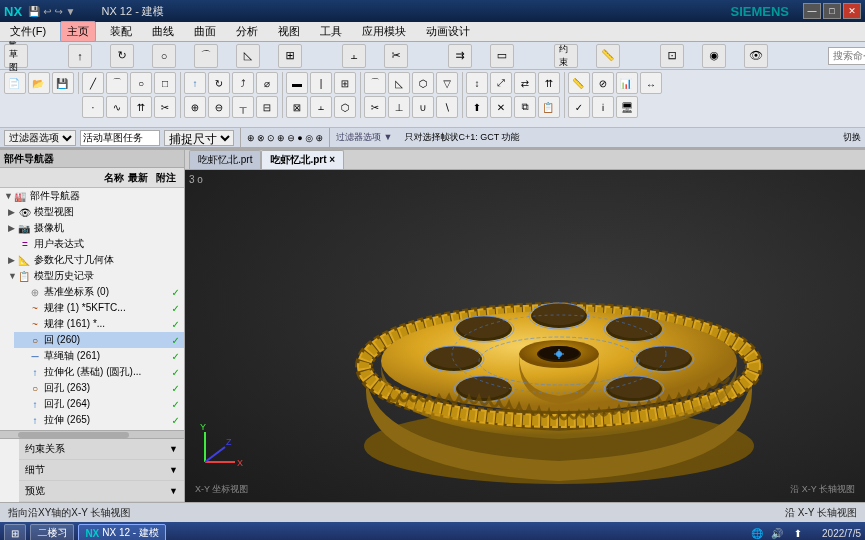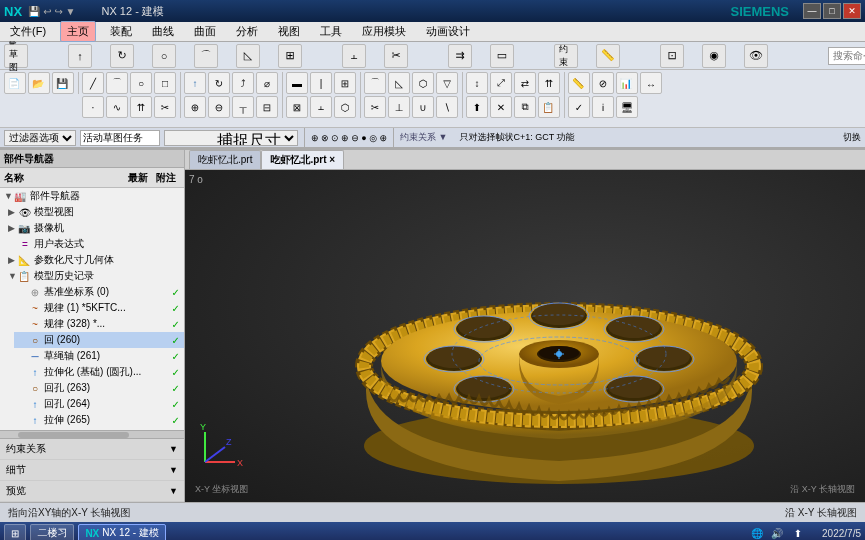--- a/index.html
+++ b/index.html
@@ -208,20 +208,21 @@
       flex-shrink: 0;
     }
     .tree-indent-1 { margin-left: 4px; }
     .tree-indent-2 { margin-left: 14px; }
 
     #left-bottom-sections {
       border-top: 1px solid #aaa;
     }
     .collapsible-section {
       border-bottom: 1px solid #ccc;
+      margin-left: 19px;
     }
     .collapsible-header {
       height: 20px;
       background: #d8d8d8;
       display: flex;
       align-items: center;
       padding: 0 6px;
       font-size: 10px;
       cursor: pointer;
       justify-content: space-between;
@@ -495,43 +496,43 @@
         </div>
       </div>
     </div>
   </div>
 
   <div id="toolbar-bottom-strip">
     <select style="height:16px;font-size:10px;border:1px solid #aaa;">
       <option>过滤器选项</option>
     </select>
     <input type="text" style="height: 16px; width: 80px; font-size: 10px; border: 1px solid rgb(170, 170, 170); padding: 0px 2px;" value="活动草图任务">
-    <select style="height:16px;font-size:16px;border:1px solid #aaa;padding-left:48px;">
+    <select style="height:16px;font-size:12px;border:1px solid #aaa;">
       <option>捕捉尺寸</option>
     </select>
     <div class="tb-separator"></div>
     <span style="font-size:9px;">⊕ ⊗ ⊙ ⊕ ⊖ ● ◎ ⊕</span>
     <div class="tb-separator"></div>
-    <span style="font-size:9px;color:#446;">约束关系 ▼</span>
+    <span style="font-size:9px;color:#446;">过滤器选项 ▼</span>
     <span style="font-size:9px;margin-left:8px;">只对选择帧状C+1: GCT 功能</span>
     <div style="flex:1;"></div>
     <span style="font-size:9px;">切换</span>
   </div>
 </div>
 
 <div id="main-area" style="height: 352px;">
 
   <div id="left-panel">
 
     <div style="height:18px;background:#c8c8c8;border-bottom:1px solid #aaa;display:flex;align-items:center;padding:0 4px;font-size:10px;font-weight:bold;">
       <span>部件导航器</span>
     </div>
 
     <div id="tree-header">
-      <span style="flex:1;">名称</span>
+      <span style="flex:1;text-align:right;">名称</span>
       <span style="width:28px;text-align:center;">最新</span>
       <span style="width:28px;text-align:center;">附注</span>
     </div>
 
     <div id="tree-content">
 
       <div class="tree-item">
         <span class="tree-arrow">▼</span>
         <span class="tree-icon" style="color:#0066cc;">🏭</span>
         <span>部件导航器</span>
@@ -577,21 +578,21 @@
       <div class="tree-item tree-indent-2">
         <span class="tree-arrow" style="visibility:hidden;">▶</span>
         <span class="tree-icon" style="color:#aa4400;">~</span>
         <span style="overflow:hidden;text-overflow:ellipsis;max-width:110px;">规律 (1) *5KFTC...</span>
         <span class="tree-check">✓</span>
       </div>
 
       <div class="tree-item tree-indent-2">
         <span class="tree-arrow" style="visibility:hidden;">▶</span>
         <span class="tree-icon" style="color:#aa4400;">~</span>
-        <span style="overflow:hidden;text-overflow:ellipsis;max-width:110px;">规律 (328) *...</span>
+        <span style="overflow:hidden;text-overflow:ellipsis;max-width:110px;">规律 (161) *...</span>
         <span class="tree-check">✓</span>
       </div>
 
       <div class="tree-item tree-indent-2 selected">
         <span class="tree-arrow" style="visibility:hidden;">▶</span>
         <span class="tree-icon" style="color:#884400;">○</span>
         <span>回 (260)</span>
         <span class="tree-check">✓</span>
       </div>
 
@@ -667,21 +668,21 @@
 
   <div id="viewport">
 
     <div id="viewport-tab">
       <div class="vp-tab">吃虾忆北.prt</div>
       <div class="vp-tab active">吃虾忆北.prt ×</div>
     </div>
 
     <div id="viewport-canvas">
 
-      <span class="coord-label" style="top:4px;left:4px;color:#aaa;font-size:10px;">7 o</span>
+      <span class="coord-label" style="top:4px;left:4px;color:#aaa;font-size:10px;">3 o</span>
 
       <svg width="430" height="370" viewBox="0 0 430 370" style="position:absolute;top:50%;left:55%;transform:translate(-50%,-50%);">
 
         <defs>
           <radialGradient id="gearBodyGrad" cx="45%" cy="40%" r="55%">
             <stop offset="0%" stop-color="#f0c030"></stop>
             <stop offset="40%" stop-color="#DAA520"></stop>
             <stop offset="80%" stop-color="#B8860B"></stop>
             <stop offset="100%" stop-color="#8B6914"></stop>
           </radialGradient>

